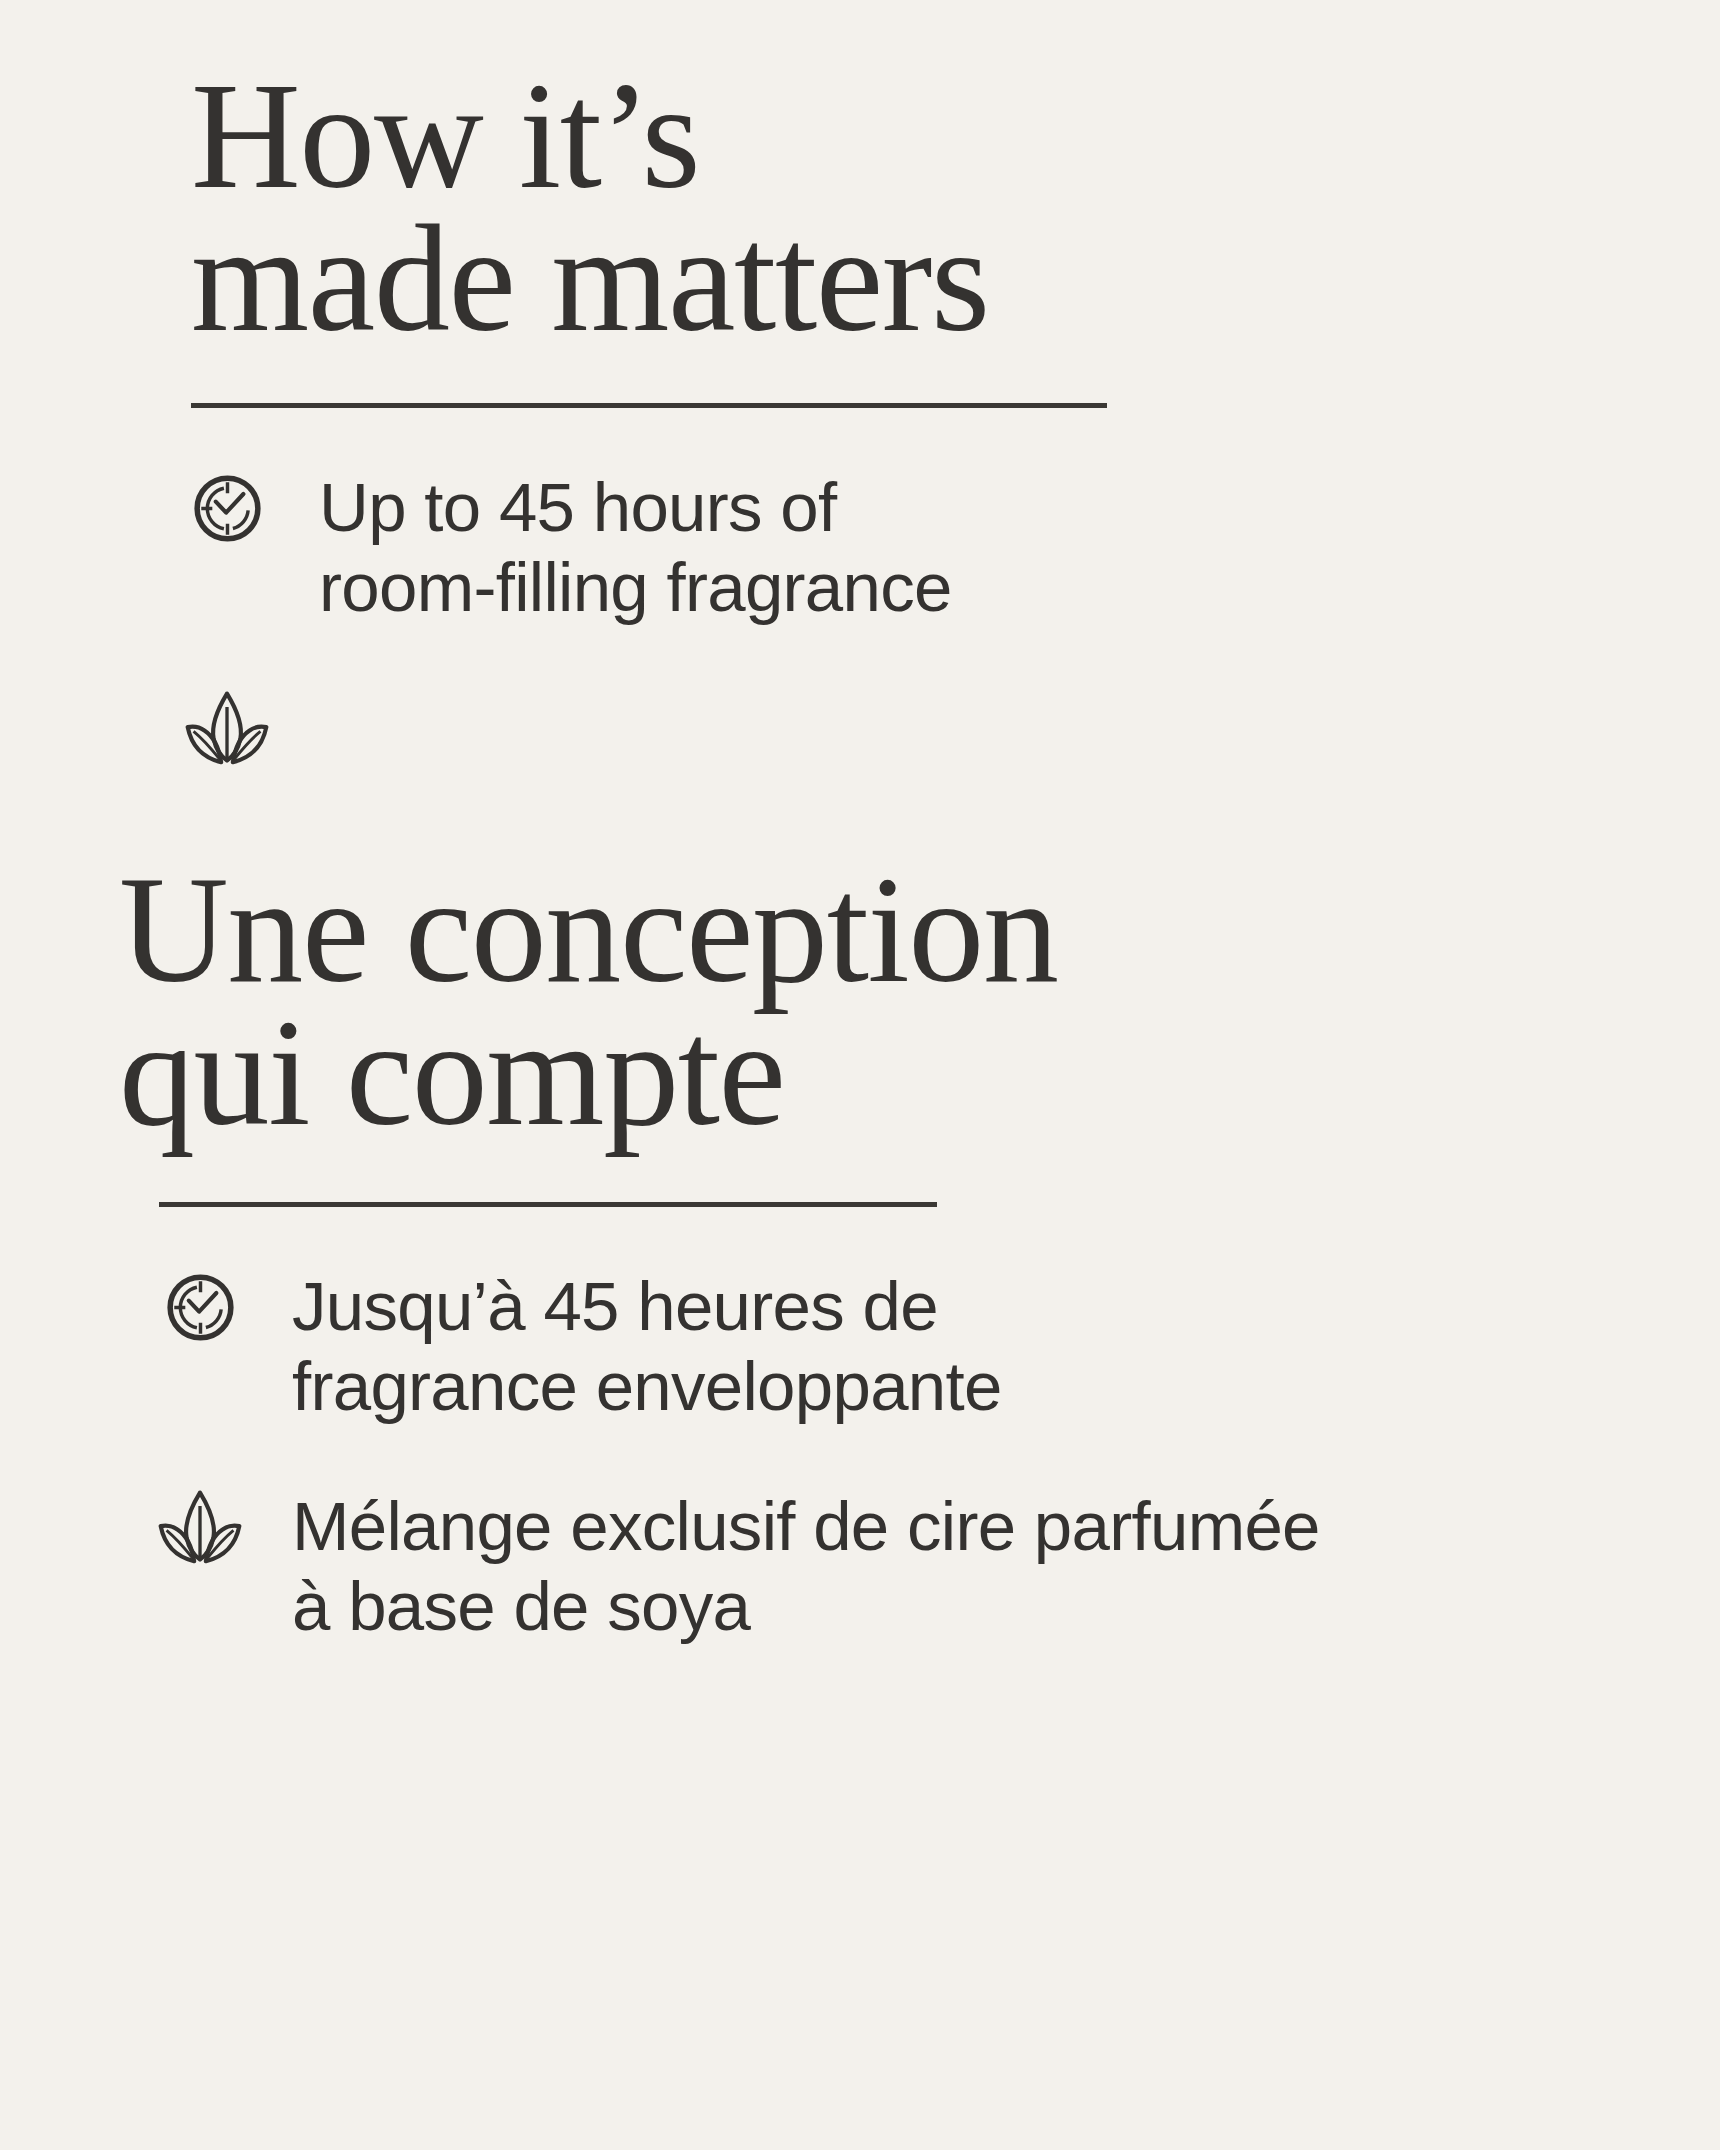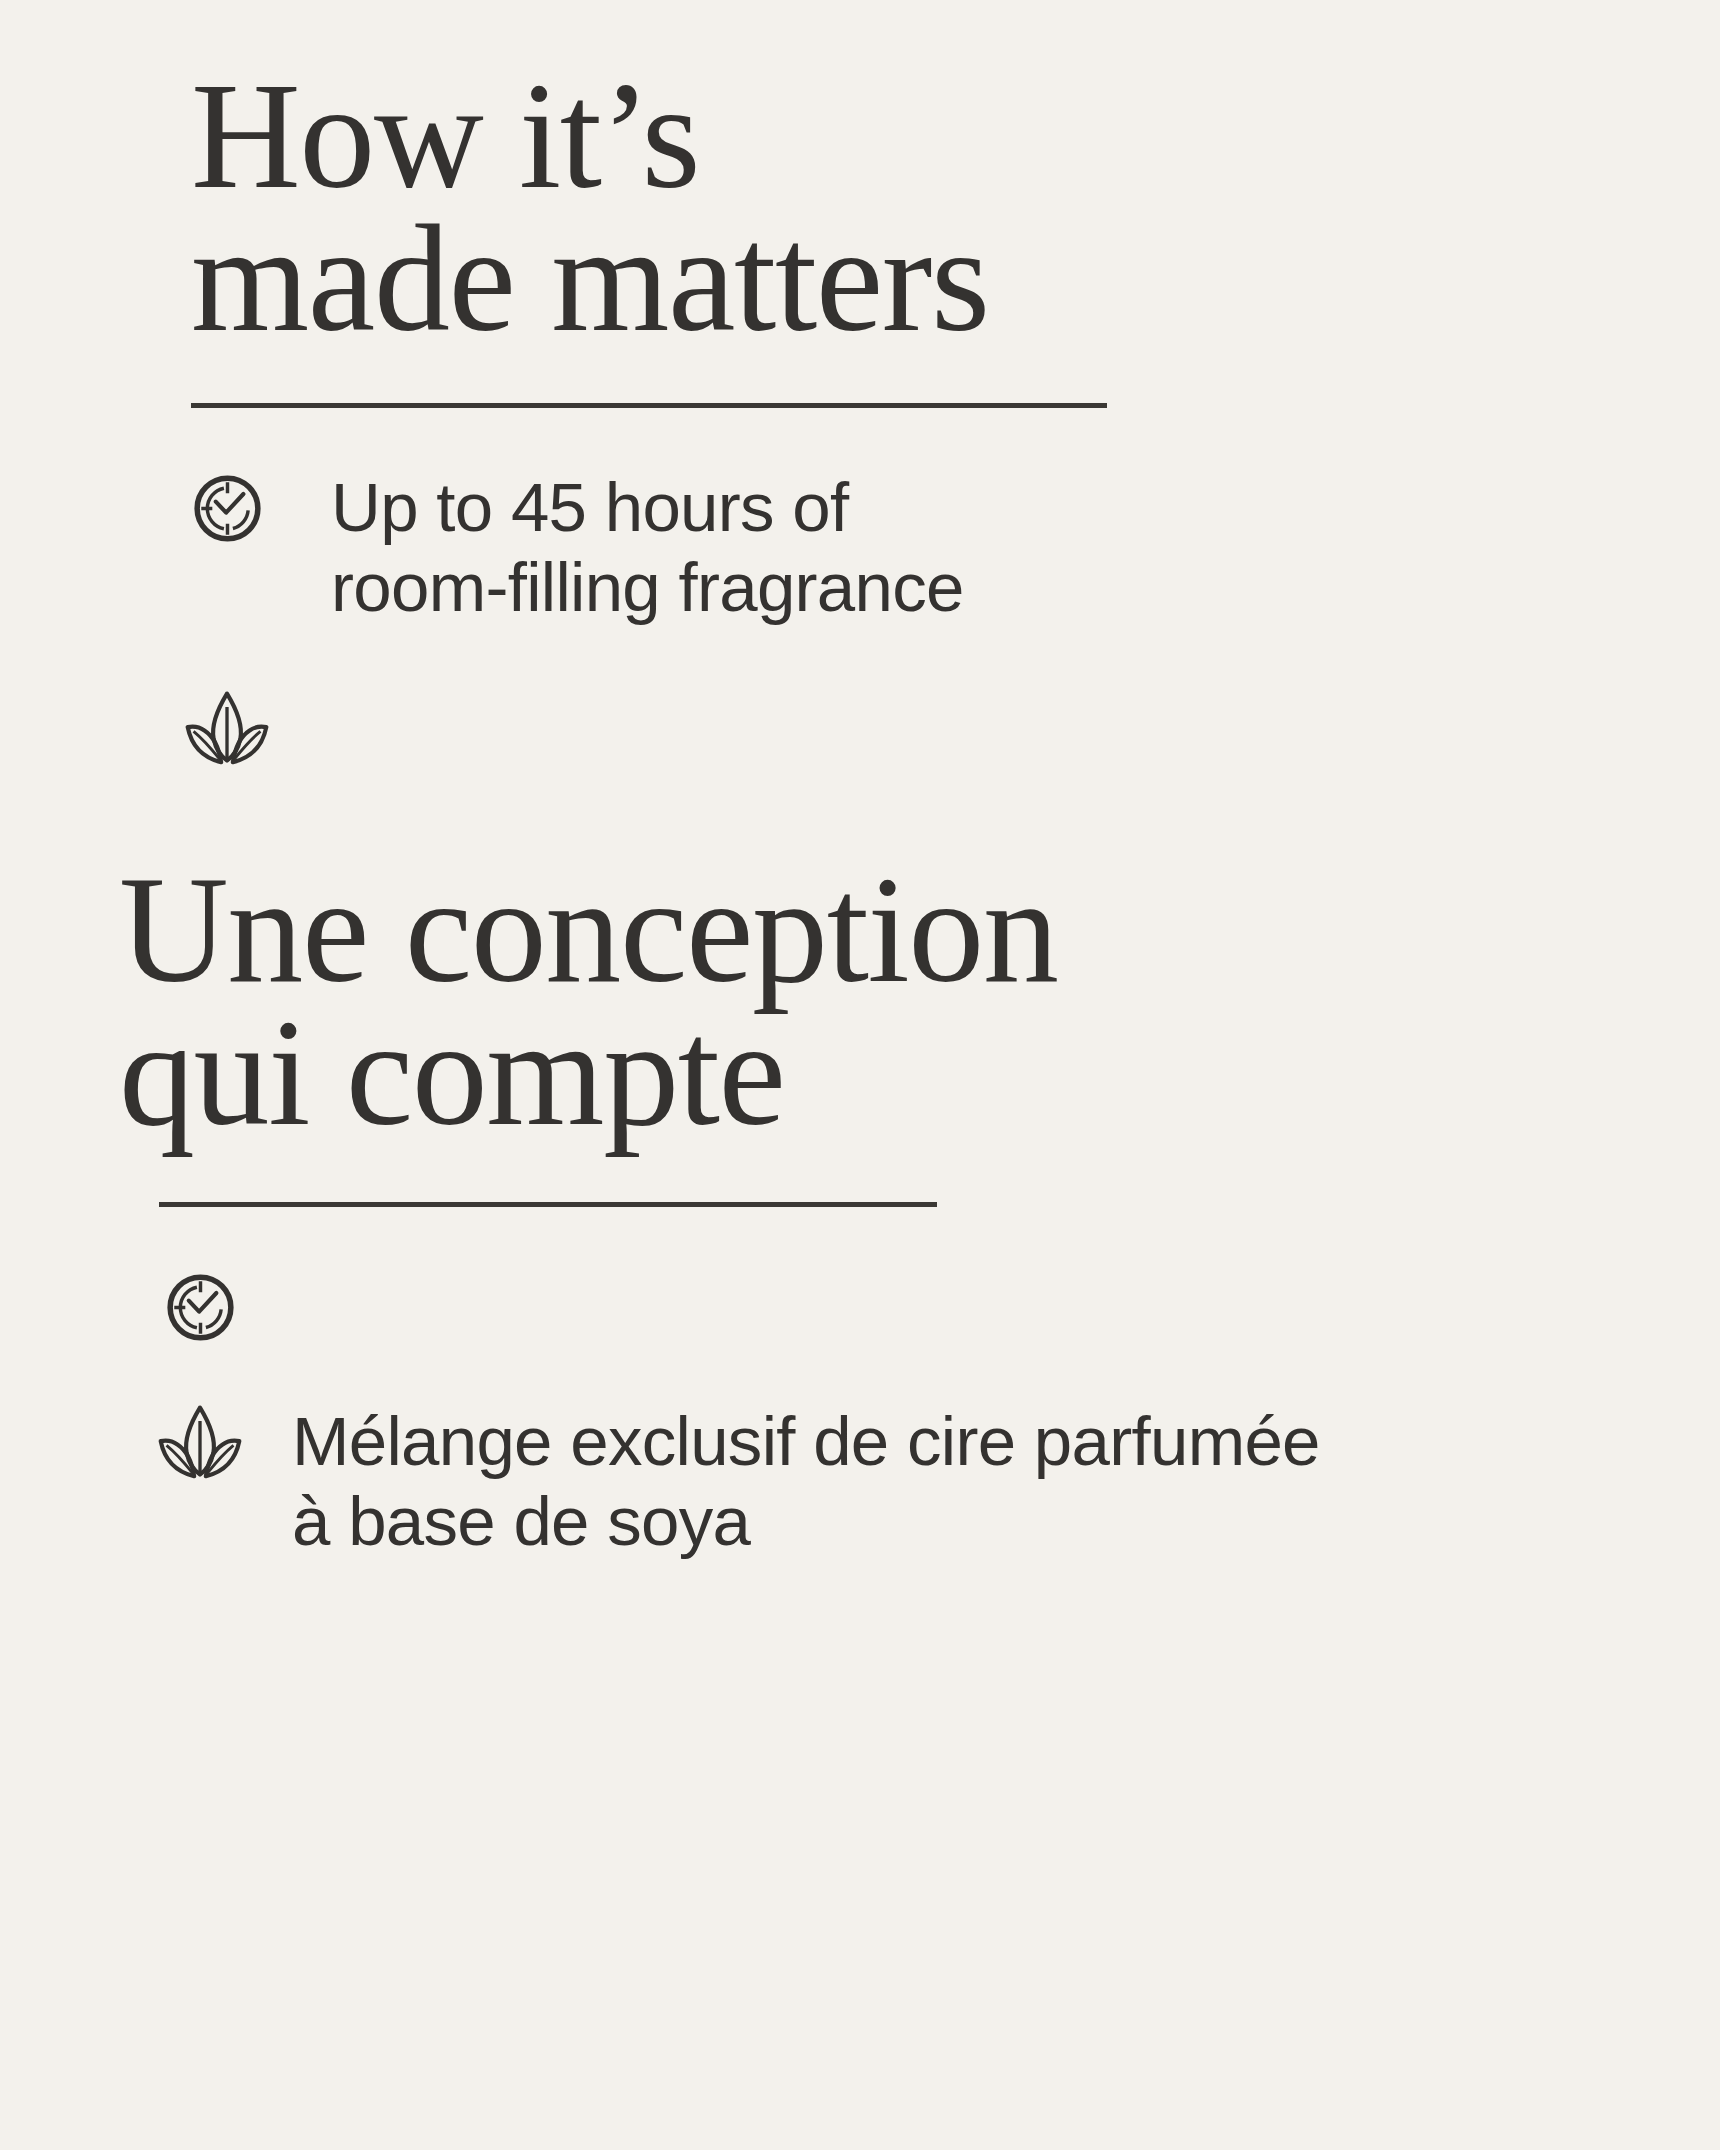--- a/index.html
+++ b/index.html
@@ -41,21 +41,21 @@
 
   .items {
     list-style: none;
     margin: 60px 0 0 0;
     padding: 0;
     display: flex;
     flex-direction: column;
     gap: 60px;
   }
   .item { display: flex; align-items: flex-start; }
-  .s1 .item { padding-left: 181px; gap: 12px; }
+  .s1 .item { padding-left: 181px; }
   .s2 .item { padding-left: 154px; }
 
   .icon-box {
     width: 92px;
     flex: 0 0 92px;
     display: flex;
     justify-content: center;
   }
   .icon-box svg { display: block; }
   .icon-clock svg { margin-top: 5.7px; }
@@ -126,20 +126,22 @@
       <li class="item">
         <span class="icon-box icon-clock">
           <svg width="69" height="69" viewBox="0 0 100 100">
             <circle class="stroke" cx="50" cy="50" r="44" stroke-width="8"></circle>
             <path class="stroke" d="M44.8,20.6 A30,30 0 0 0 44.8,79.4" stroke-width="5"></path>
             <path class="stroke" d="M57.8,79 A30,30 0 0 0 79.9,52.6" stroke-width="5"></path>
             <path class="stroke" d="M50,12 V28 M12,50 H28 M50,72 V88" stroke-width="5"></path>
             <path class="stroke" d="M33,40 L48,56 L73,29" stroke-width="6" stroke-linecap="round" stroke-linejoin="round"></path>
           </svg>
         </span>
+        <p class="item-text">Jusqu’à 45 heures de
+fragrance enveloppante</p>
       </li>
 
       <li class="item">
         <span class="icon-box icon-leaf">
           <svg width="93" height="79" viewBox="0 0 110 93">
             <path class="stroke" d="M55,6 C44,24 36,44 39,60 C42,74 49,82 55,86 C61,82 68,74 71,60 C74,44 66,24 55,6 Z" stroke-width="5" stroke-linejoin="round"></path>
             <path class="stroke" d="M55,22 L55,84" stroke-width="4"></path>
             <path class="stroke" d="M8,46 C12,66 24,82 48,88 C46,74 40,58 28,50 C21,45 13,45 8,46 Z" stroke-width="5" stroke-linejoin="round"></path>
             <path class="stroke" d="M15,51 C26,60 38,74 46,84" stroke-width="3.5"></path>
             <path class="stroke" d="M102,46 C98,66 86,82 62,88 C64,74 70,58 82,50 C89,45 97,45 102,46 Z" stroke-width="5" stroke-linejoin="round"></path>

